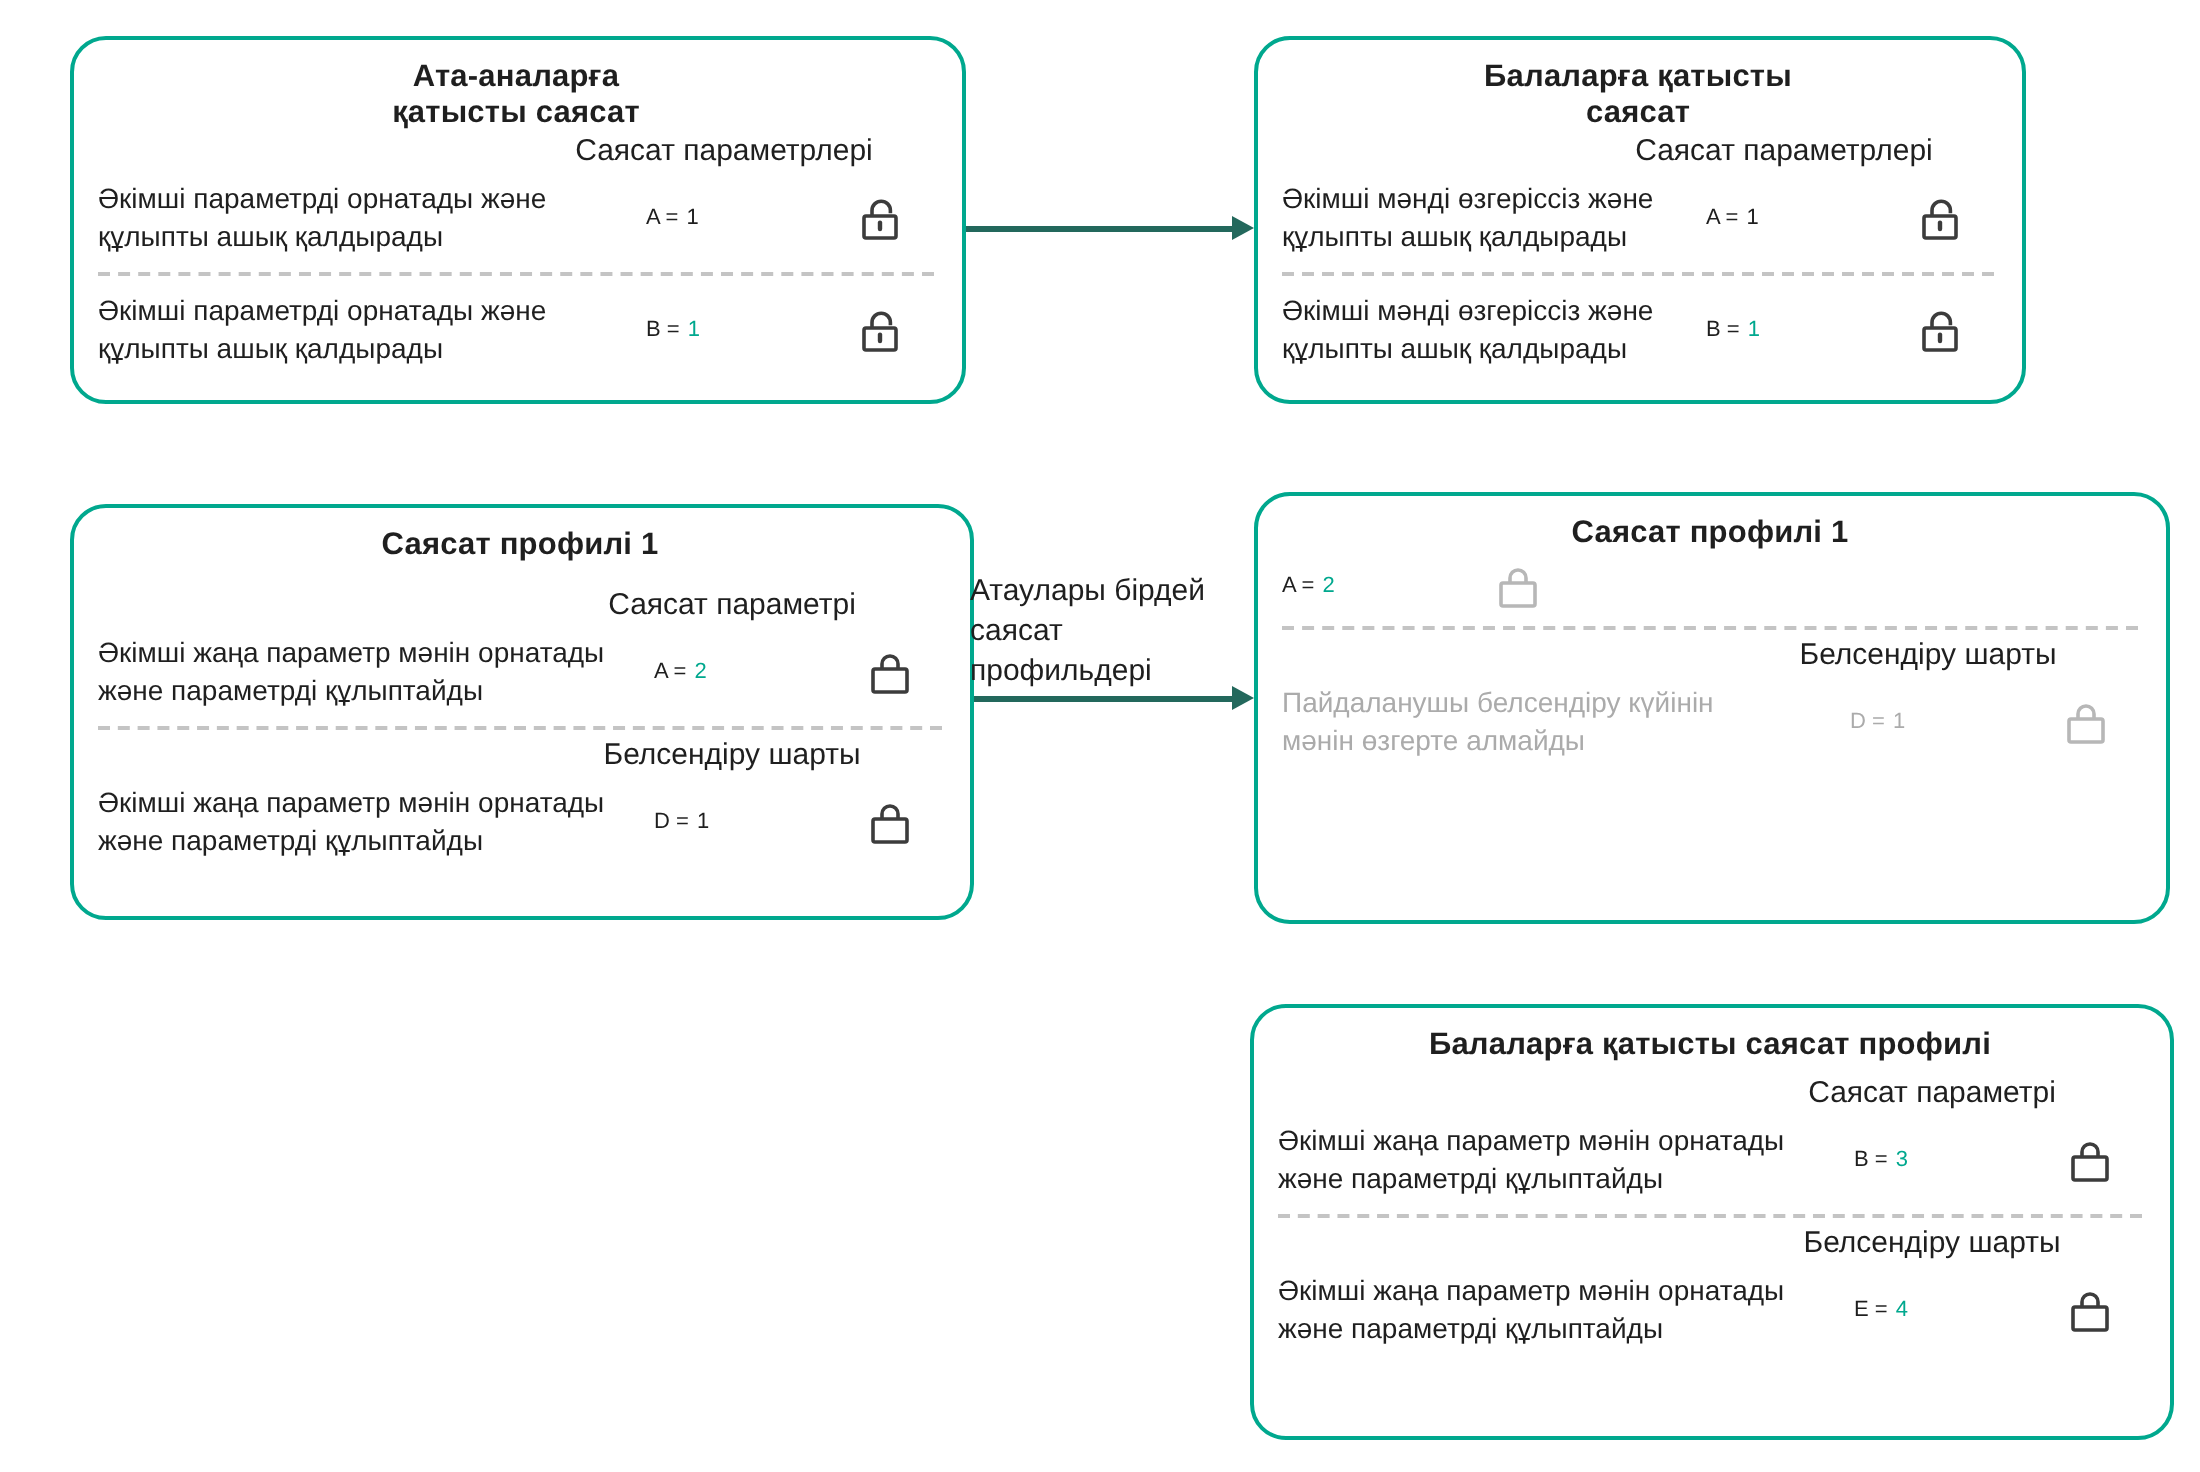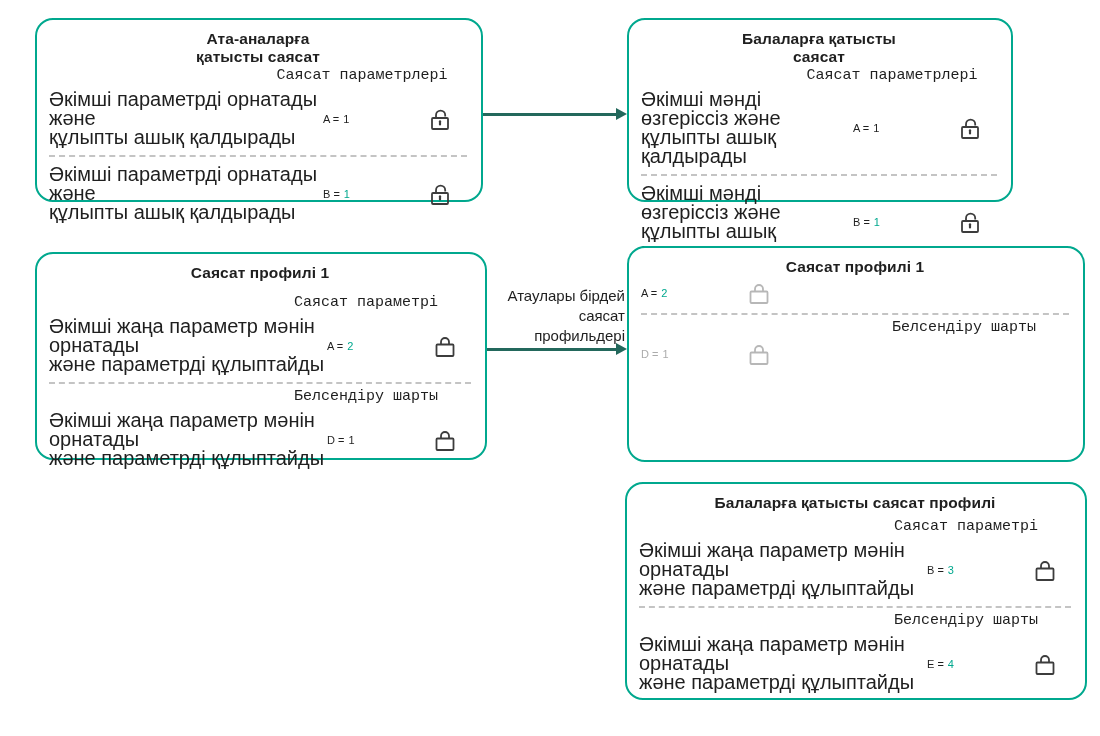--- a/index.html
+++ b/index.html
@@ -21,36 +21,36 @@
   .box {
     position:absolute; box-sizing:border-box;
     border:2px solid var(--box-border); border-radius:18px;
     background:#fff; padding:10px 14px 12px 12px;
     display:flex; flex-direction:column;
   }
   #box1 { left:35px;  top:18px;  width:448px; height:184px; }
   #box2 { left:627px; top:18px;  width:386px; height:184px; }
   #box3 { left:35px;  top:252px; width:452px; height:208px; }
   #box4 { left:627px; top:246px; width:458px; height:216px; }
-  #box5 { left:625px; top:482px; width:462px; height:218px; }
+  #box5 { left:625px; top:502px; width:462px; height:218px; }
 
   .box-title {
     margin:0; font-size:15.5px; font-weight:bold; text-align:center;
     line-height:18px; white-space:pre-line; letter-spacing:0.1px;
   }
   .section-label {
     width:210px; margin-left:auto; text-align:center;
-    font-size:15px; line-height:18px; white-space:pre-line;font-family:Liberation Mono, monospace;
+    font-size:15px; line-height:18px; white-space:pre-line;
   }
   .mt0  { margin-top:1px; }
   .mt6  { margin-top:6px; }
   .mt10 { margin-top:12px; }
 
   .row { display:flex; align-items:center; margin-top:5px; }
-  .desc { flex:1; font-size:20px; line-height:19px; white-space:pre-line; }
+  .desc { flex:1; font-size:14px; line-height:19px; white-space:pre-line; }
   .val  { width:92px; font-size:11px; font-weight:normal; white-space:nowrap; }
   .val .num { margin-left:4px; }
   .accent { color:var(--accent); }
   .muted  { color:var(--muted); }
   .lockcol { width:52px; display:flex; justify-content:center; align-items:center; }
   .lockcol.dark  { color:var(--lock-dark); }
   .lockcol.light { color:var(--lock-light); }
 
   .divider { border:none; border-top:2px dashed var(--divider); margin:8px 0 3px 0; height:0; }
 
@@ -60,21 +60,21 @@
     width:0; height:0;
     border-left:11px solid var(--arrow);
     border-top:6.5px solid transparent;
     border-bottom:6.5px solid transparent;
   }
   #arrow1 { left:483px; top:113px; width:133px; }
   #arrow2 { left:487px; top:348px; width:129px; }
 
   #arrow-label {
     position:absolute; left:485px; top:286px; width:140px;
-    text-align:right; font-size:15px; line-height:20px; white-space:pre-line;
+    text-align:left; font-size:15px; line-height:20px; white-space:pre-line;
   }
   svg { display:block; }
 </style>
 </head>
 <body>
 
 <div id="canvas">
 
   <section class="box" id="box1">
     <h3 class="box-title">Ата-аналарға
@@ -188,20 +188,22 @@
       <div class="lockcol light">
         <svg width="24" height="24" viewBox="0 0 24 24">
             <rect x="3.5" y="10.5" width="17" height="11.5" rx="1" fill="none" stroke="currentColor" stroke-width="1.8"></rect>
             <path d="M8 10.5 V8 A4 4 0 0 1 16 8 V10.5" fill="none" stroke="currentColor" stroke-width="1.8"></path>
           </svg>
       </div>
     </div>
     <hr class="divider">
     <div class="section-label mt0">Белсендіру шарты</div>
     <div class="row">
+      <div class="desc muted">Пайдаланушы белсендіру күйінін
+мәнін өзгерте алмайды</div>
       <div class="val muted">
         <span>D =</span><span class="num">1</span>
       </div>
       <div class="lockcol light">
         <svg width="24" height="24" viewBox="0 0 24 24">
             <rect x="3.5" y="10.5" width="17" height="11.5" rx="1" fill="none" stroke="currentColor" stroke-width="1.8"></rect>
             <path d="M8 10.5 V8 A4 4 0 0 1 16 8 V10.5" fill="none" stroke="currentColor" stroke-width="1.8"></path>
           </svg>
       </div>
     </div>

